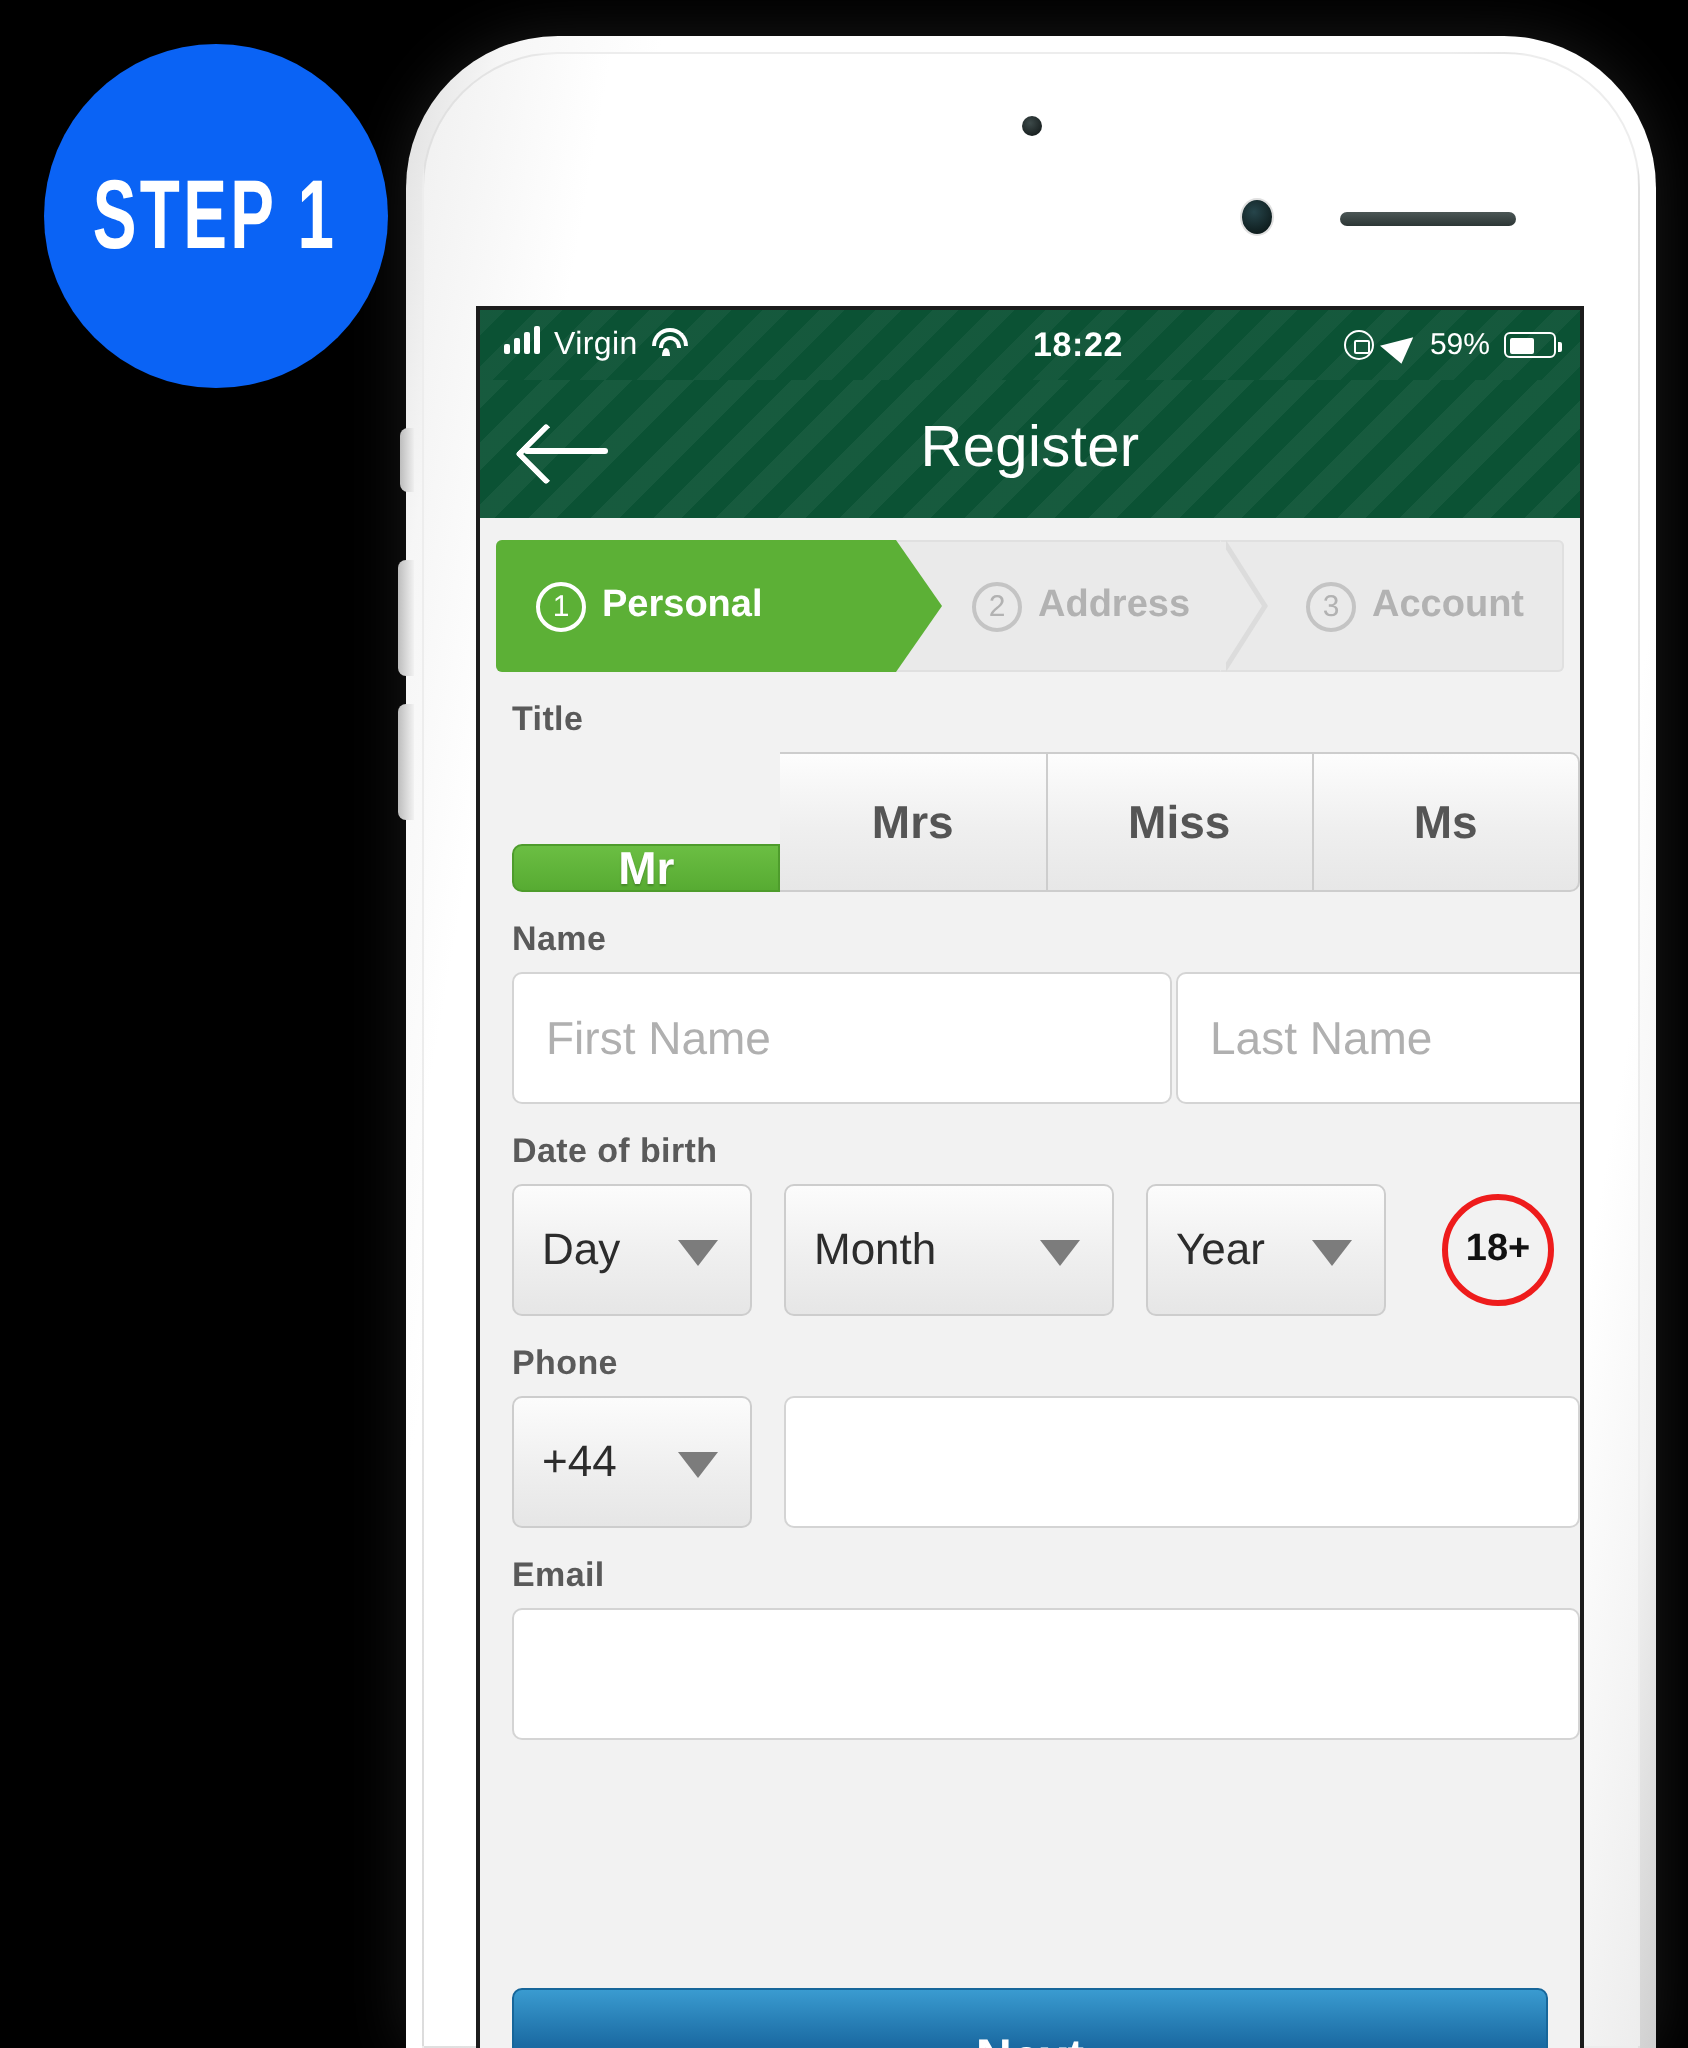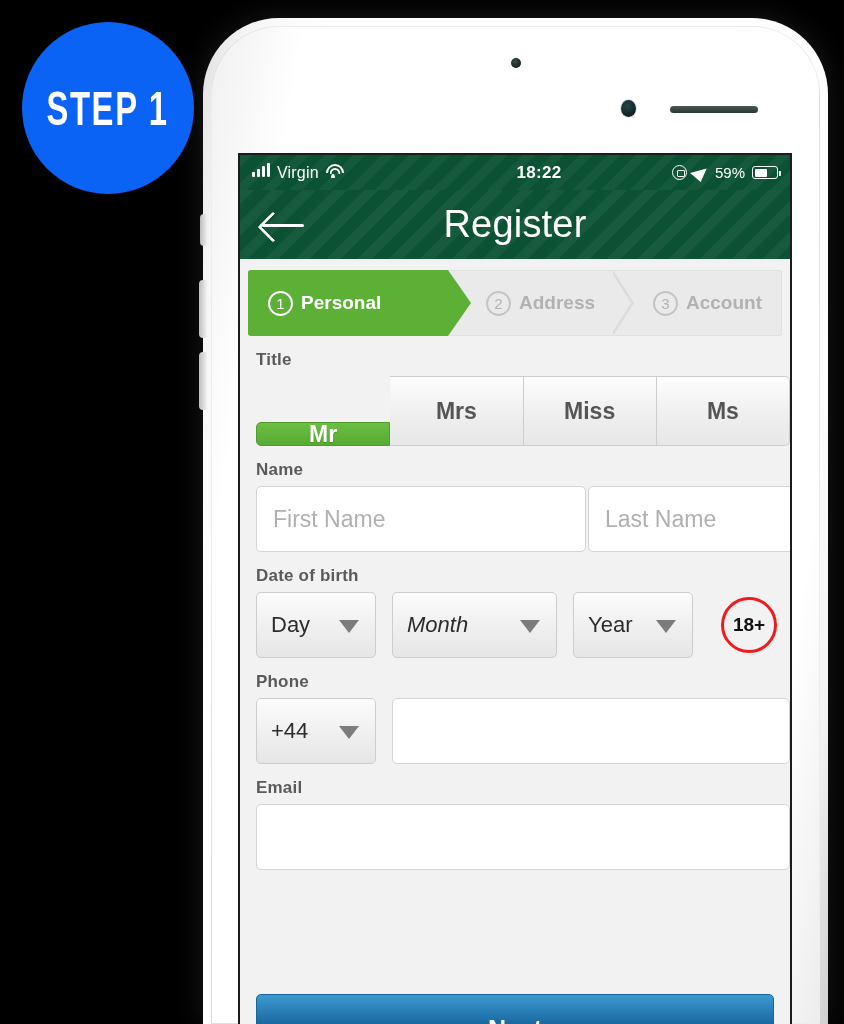--- a/index.html
+++ b/index.html
@@ -155,21 +155,21 @@
   }
   .back-arrow::before {
     content:""; position:absolute; left:2px; top:16px; width:42px; height:3px; background:#fff; border-radius:2px;
   }
   .back-arrow::after {
     content:""; position:absolute; left:2px; top:8px; width:19px; height:19px;
     border-left:3px solid #fff; border-bottom:3px solid #fff; transform: rotate(45deg); border-radius:2px;
   }
   .nav-title {
     position:absolute; left:0; right:0; text-align:center;
-    color:#ffffff; font-size:38px; z-index:2; letter-spacing:0.2px;
+    color:#ffffff; font-size:29px; z-index:2; letter-spacing:0.2px;
   }
 
   
   .steps {
     display:flex; height:66px; background:#eaeaea;
     margin: 11px 8px 0 8px; border-radius:3px; overflow:hidden;
     box-shadow: inset 0 0 0 1px #e0e0e0;
   }
   .step {
     position: relative; display:flex; align-items:center; gap:8px;
@@ -241,21 +241,21 @@
     background: linear-gradient(180deg,#fcfcfc 0%,#efefef 55%,#e6e6e6 100%);
     display:flex; align-items:center; cursor:pointer;
   }
   .select-value { font-size:22px; color:#2c2c2c; padding-left:14px; }
   .select-caret {
     position:absolute; right:16px; top:50%; margin-top:-5px;
     width:0;height:0;border-left:10px solid transparent;border-right:10px solid transparent;
     border-top:13px solid #7c7c7c;
   }
   .sel-day { width:120px; }
-  .sel-month { width:165px;font-style:italic; }
+  .sel-month { width:165px; }
   .sel-year { width:120px; }
   .sel-dial { width:120px; }
   .badge-18 {
     width:56px;height:56px;border-radius:50%;
     border:3px solid #ee1c1c;
     display:flex;align-items:center;justify-content:center;
     font-size:19px;font-weight:bold;color:#111;
     margin-left:12px; flex:0 0 auto;
   }
   .phone-row { display:flex; gap:16px; }

